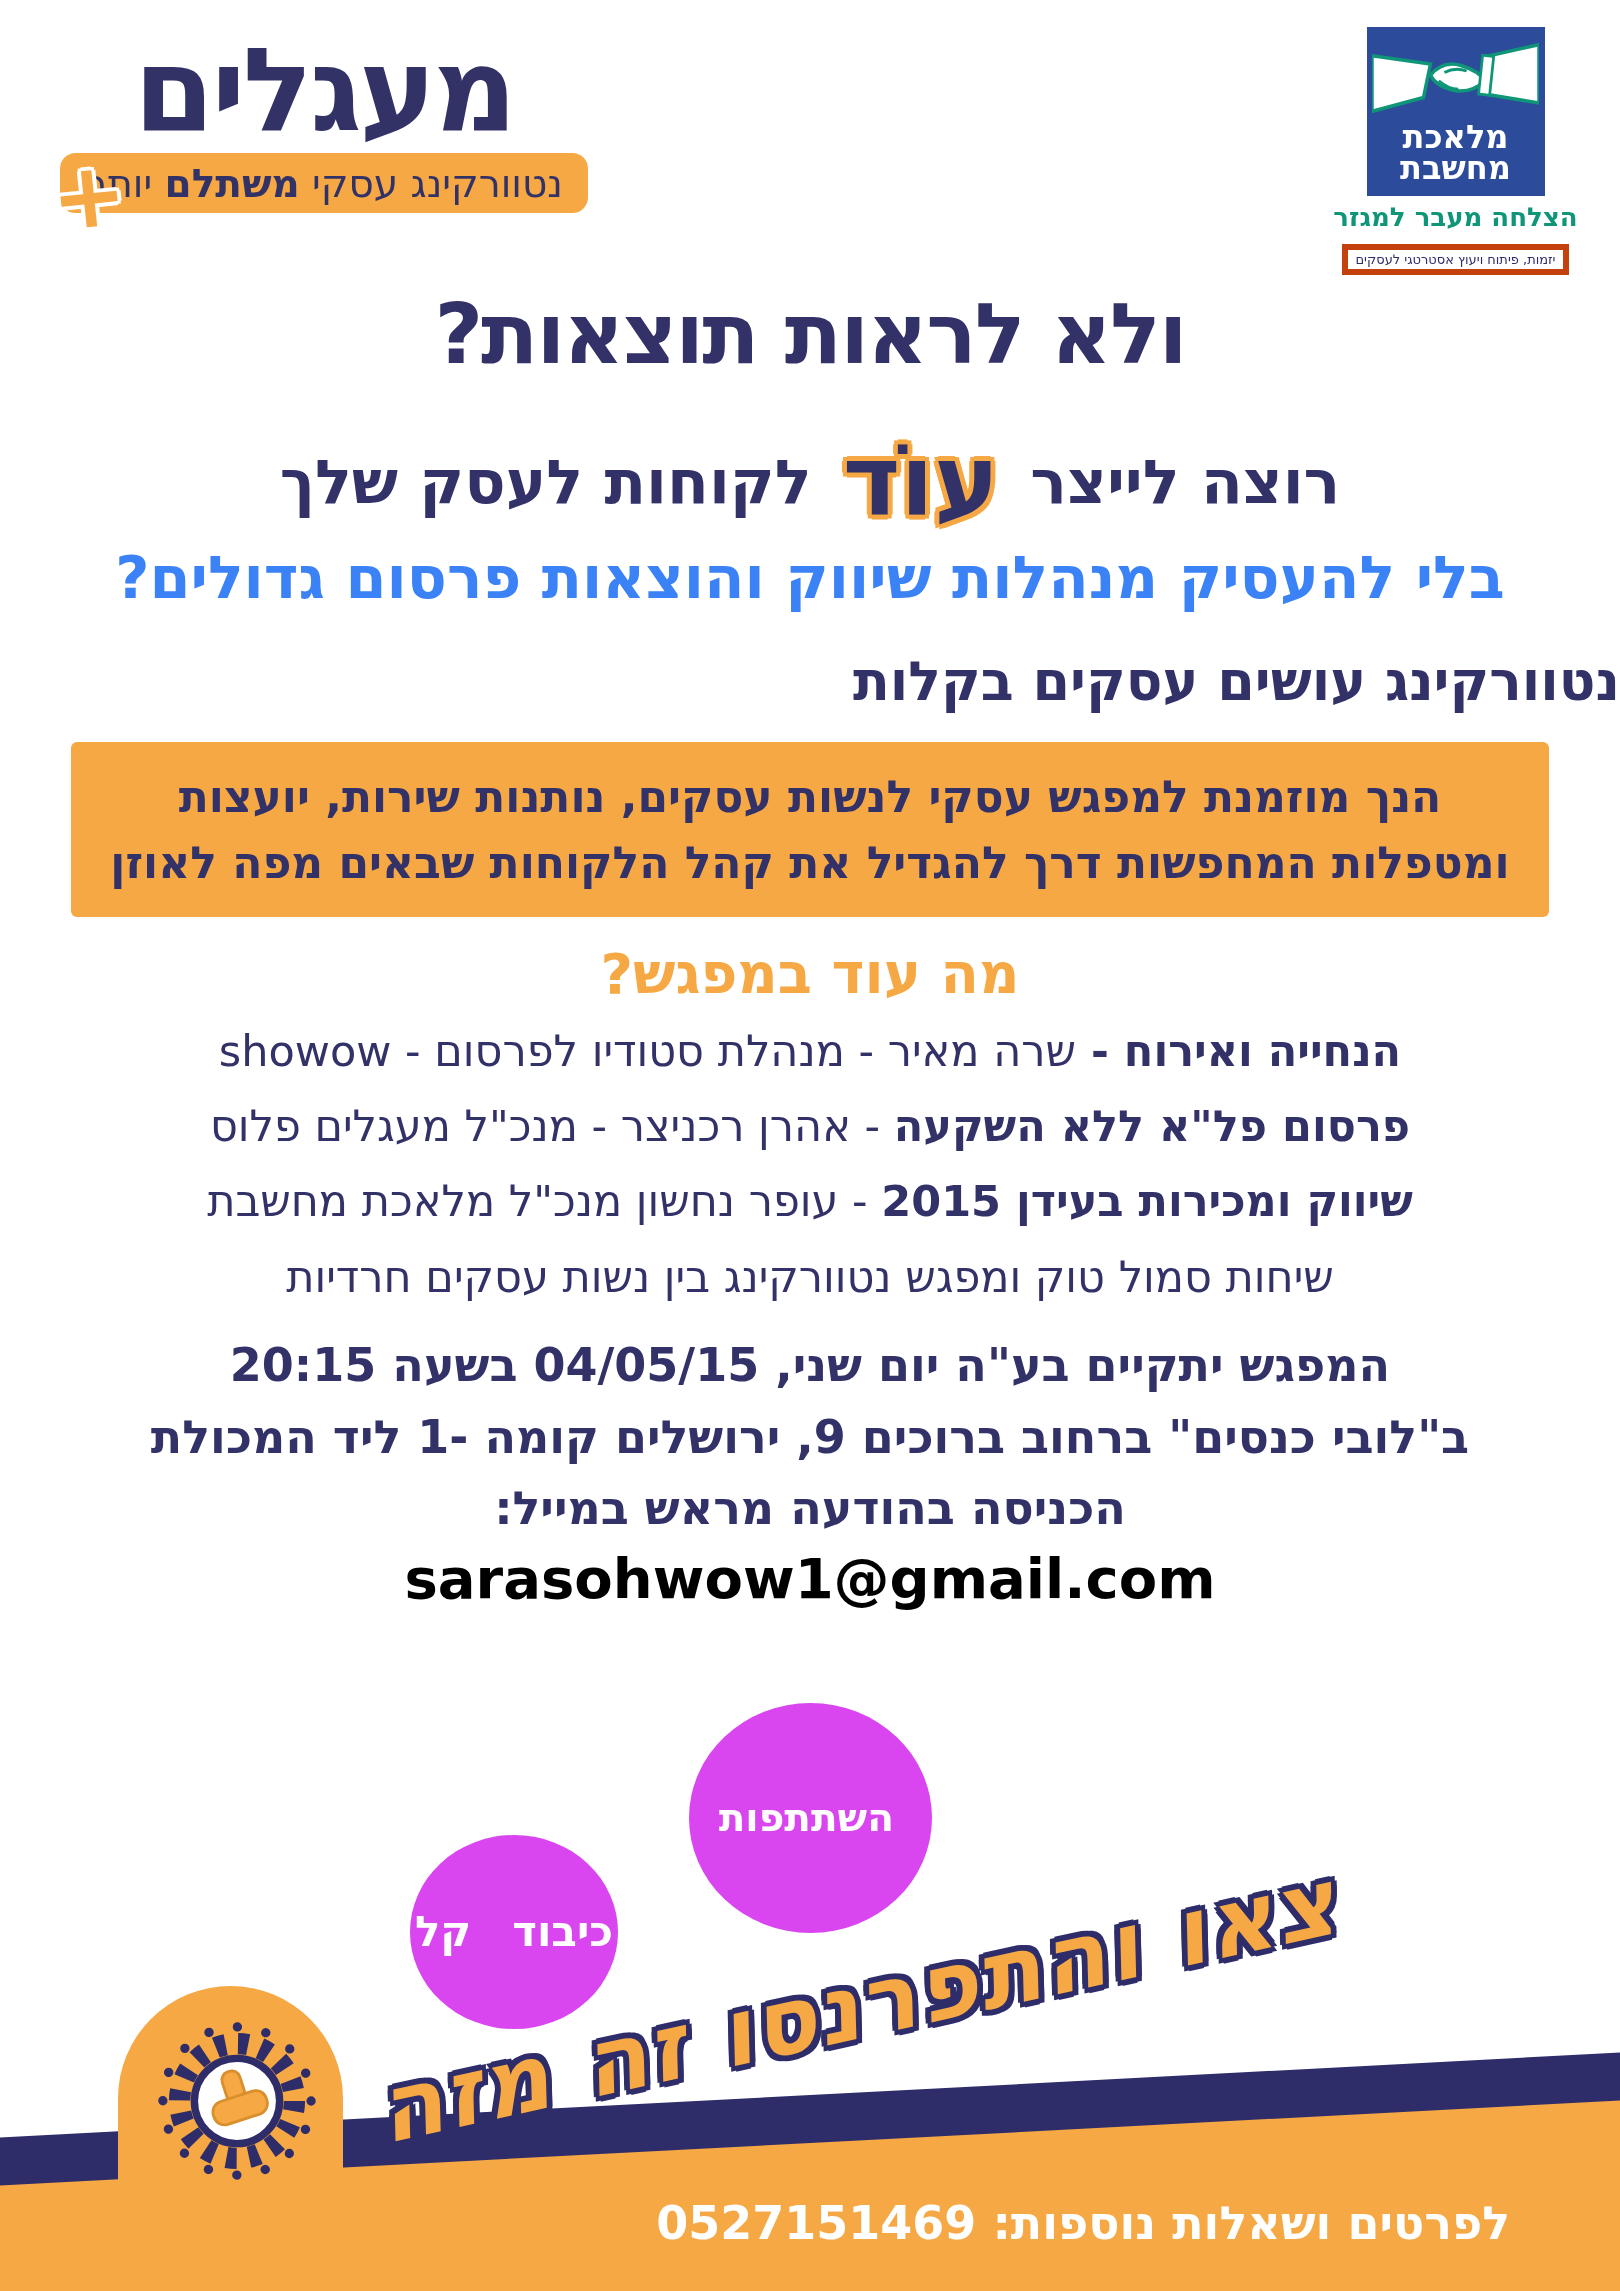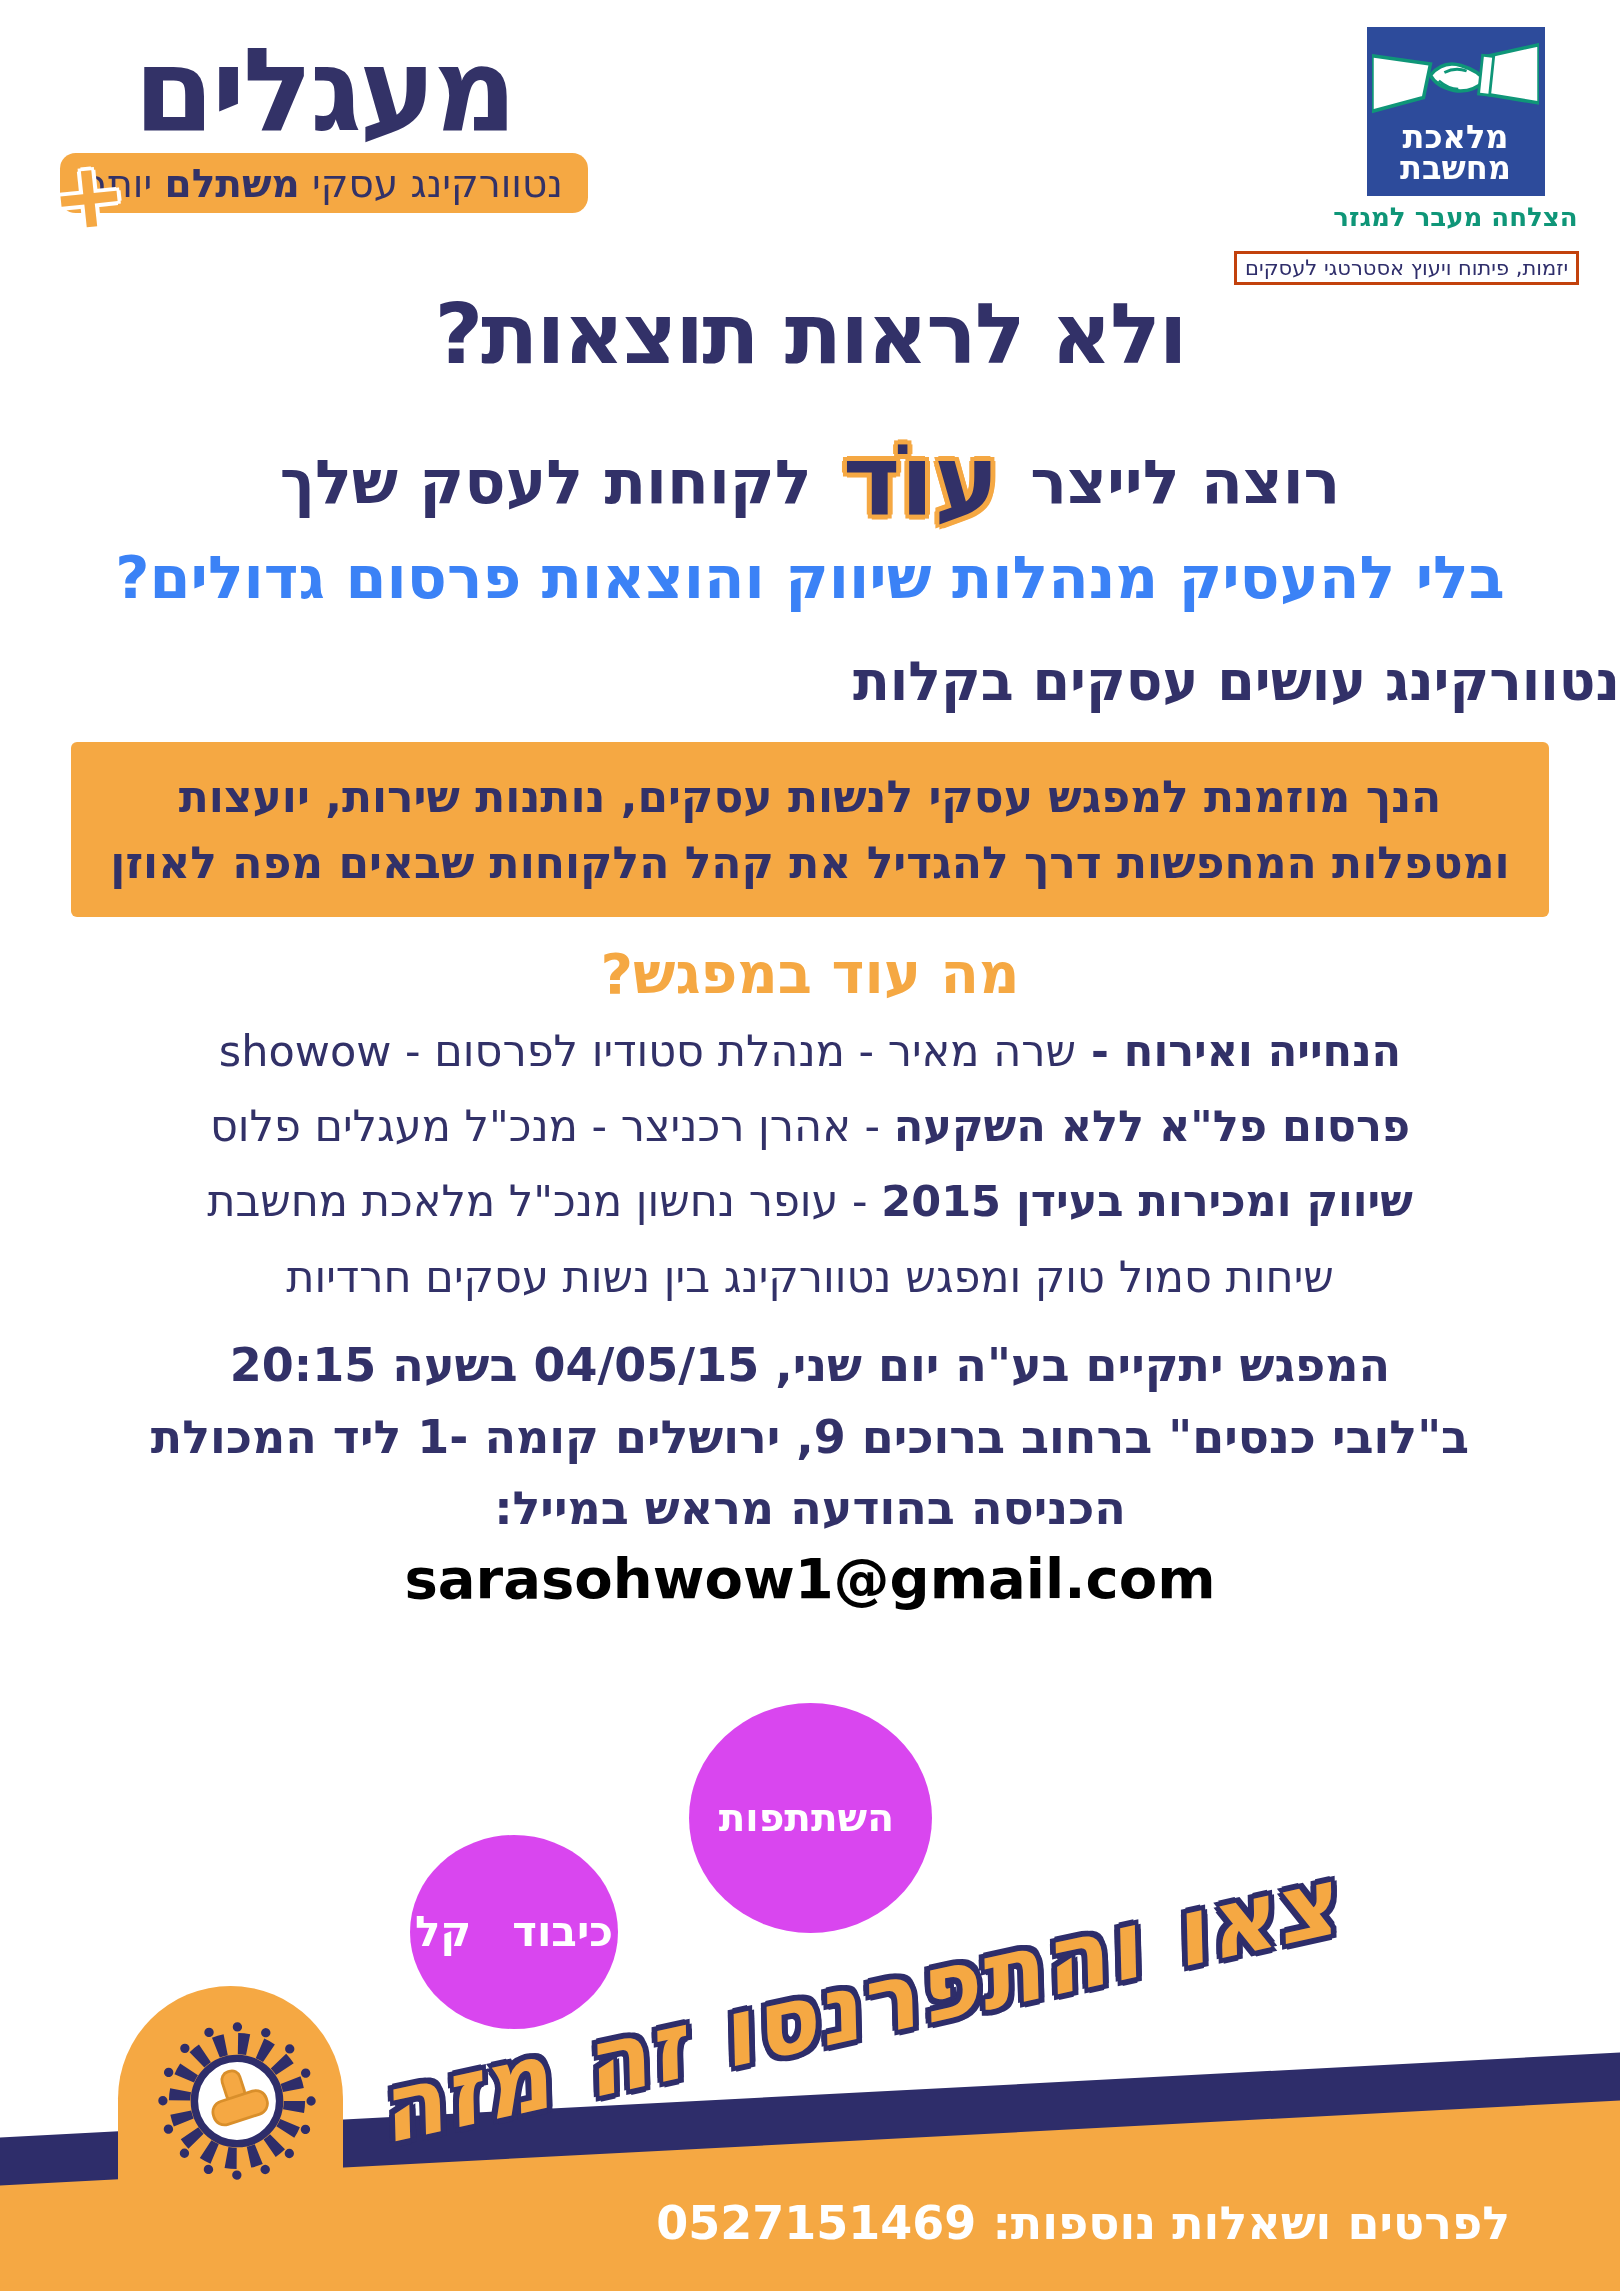--- a/index.html
+++ b/index.html
@@ -19,22 +19,22 @@
     margin-top:2px;display:inline-block;background:#f5a843;border-radius:15.7px;
     padding:7.8px 25.5px;font-size:39px;color:#333267;white-space:nowrap;
   }
   .logo-banner .b{font-weight:bold;}
   .partner{position:absolute;top:27.4px;right:41px;width:247px;text-align:center;}
   .partner-square{width:178px;height:169px;margin:0 auto;background:#2d4b9b;padding-top:5.9px;box-sizing:border-box;}
   .partner-square svg{display:block;margin:0 auto;}
   .partner-name{color:#ffffff;font-weight:bold;font-size:32px;line-height:1.02;margin-top:-2px;}
   .partner-sub{color:#0f9678;font-weight:bold;font-size:26px;margin-top:5.9px;}
   .partner-caption{
-    display:inline-block;margin-top:19px;border:3px solid #c2410c;padding:2px 7.8px;
-    font-size:21px;color:#2f2e6b;background:#fff;white-space:nowrap;
+    display:inline-block;margin-top:12px;border:6px solid #c2410c;padding:2px 7.8px;
+    font-size:13px;color:#2f2e6b;background:#fff;white-space:nowrap;
   }
   
   .content{position:absolute;top:286px;left:0;right:0;text-align:center;}
   .headline{font-size:84px;font-weight:bold;line-height:1.15;color:#323168;letter-spacing:-2px;}
   .subline1{margin-top:45px;font-size:61px;font-weight:bold;color:#323168;line-height:1.1;}
   .more-word{
     display:inline-block;font-size:98px;font-weight:bold;color:#323168;vertical-align:-11.8px;
     padding:0 9.8px;
     text-shadow:4.9px 0 0 #f5a843,-4.9px 0 0 #f5a843,0 4.9px 0 #f5a843,0 -4.9px 0 #f5a843,3.9px 3.9px 0 #f5a843,-3.9px -3.9px 0 #f5a843,3.9px -3.9px 0 #f5a843,-3.9px 3.9px 0 #f5a843;
   }

